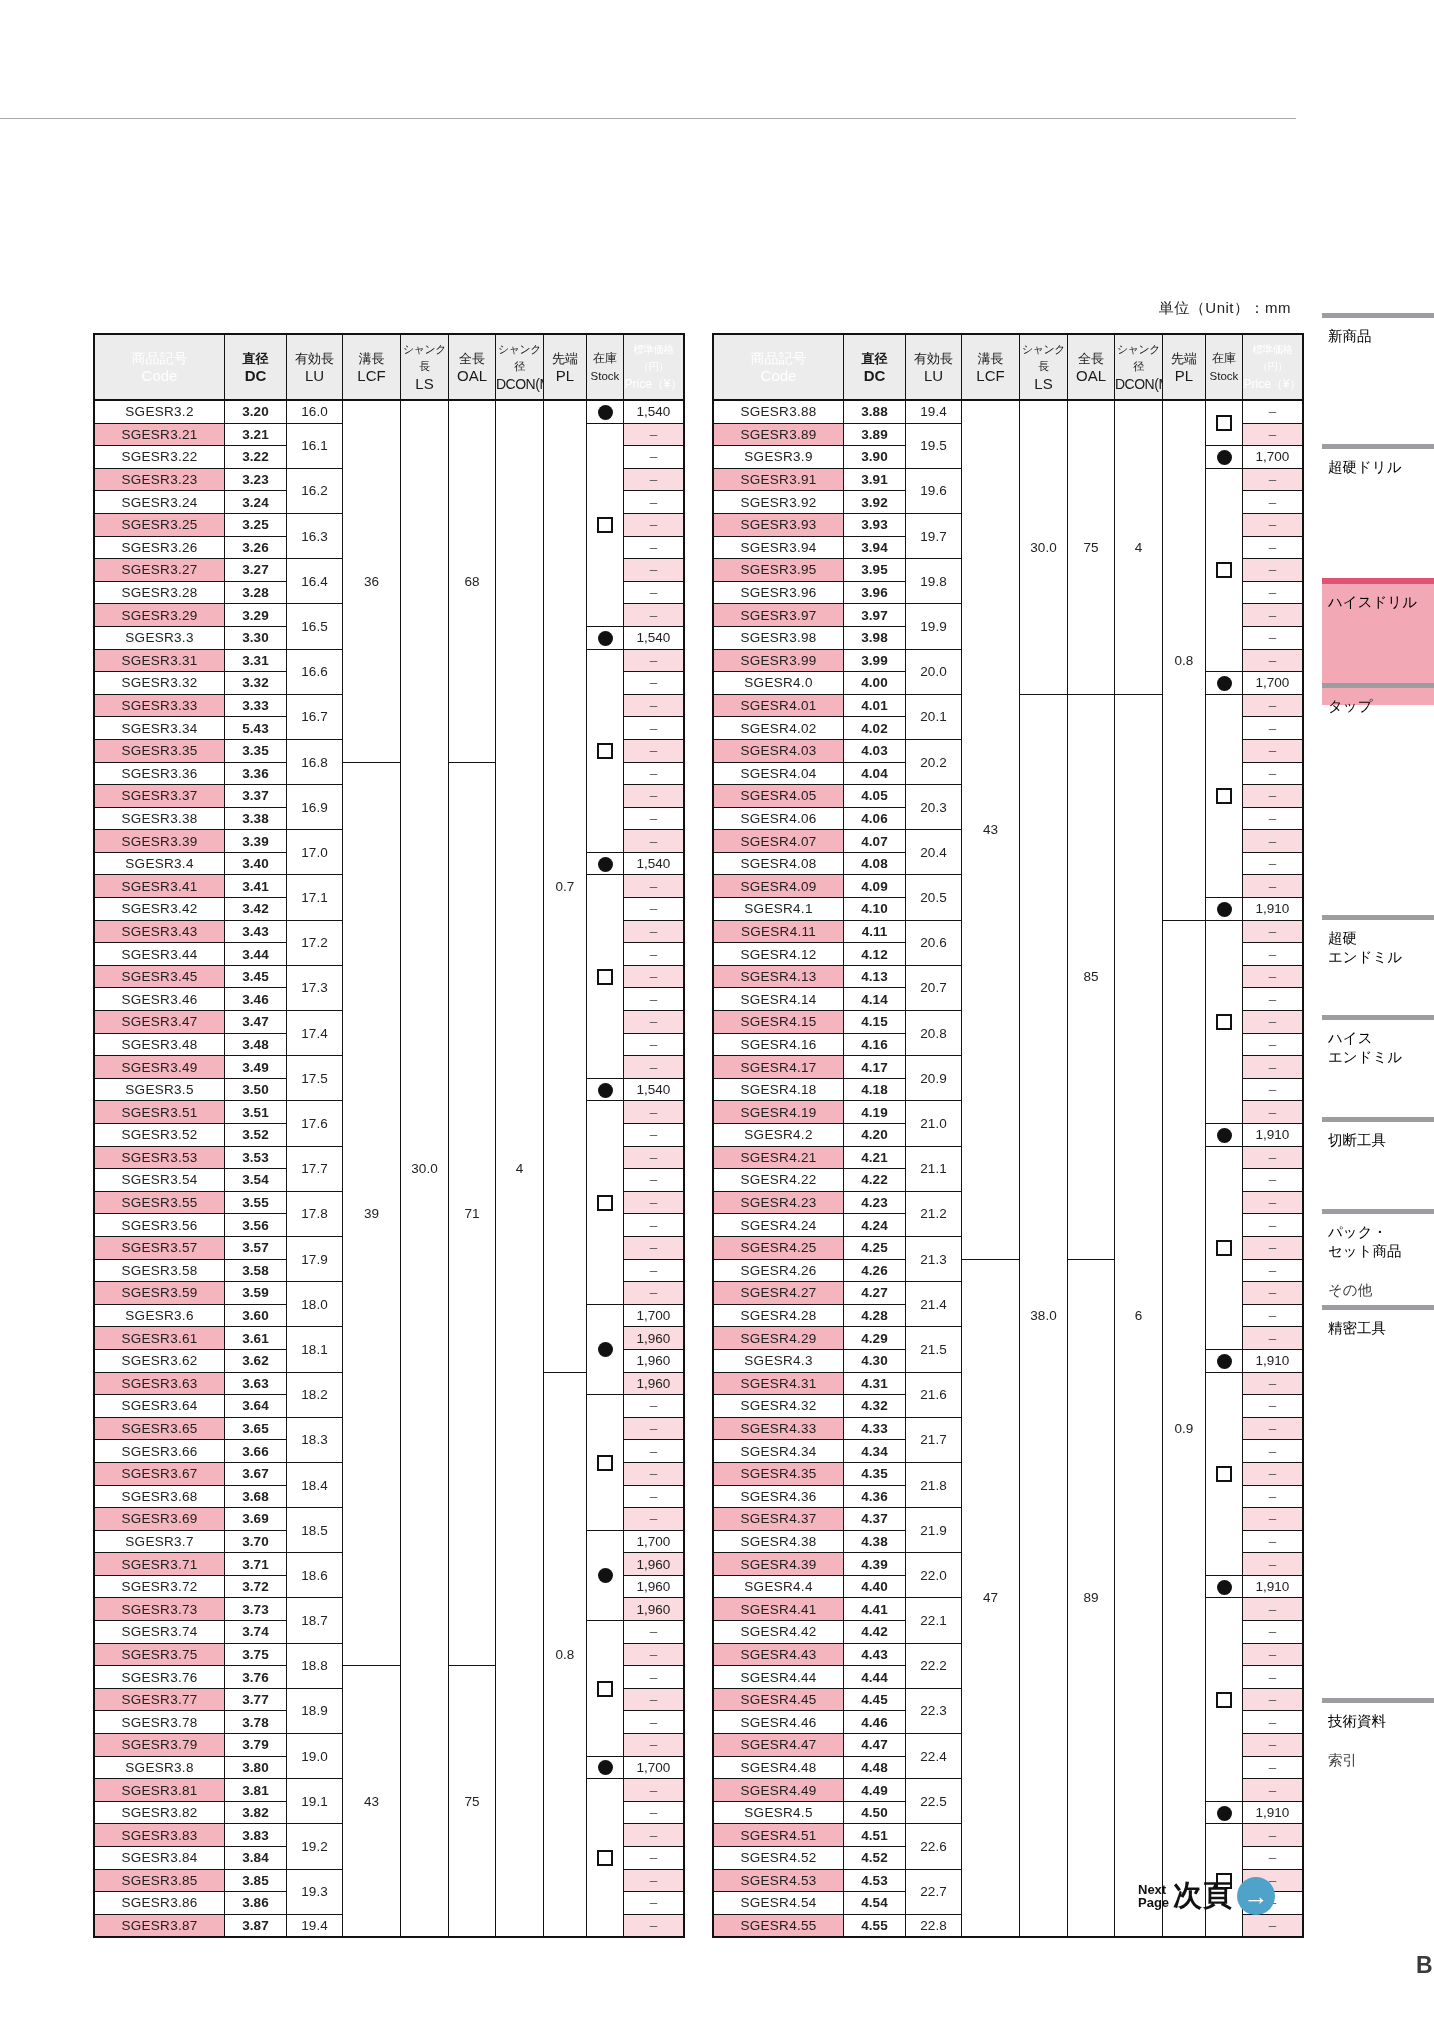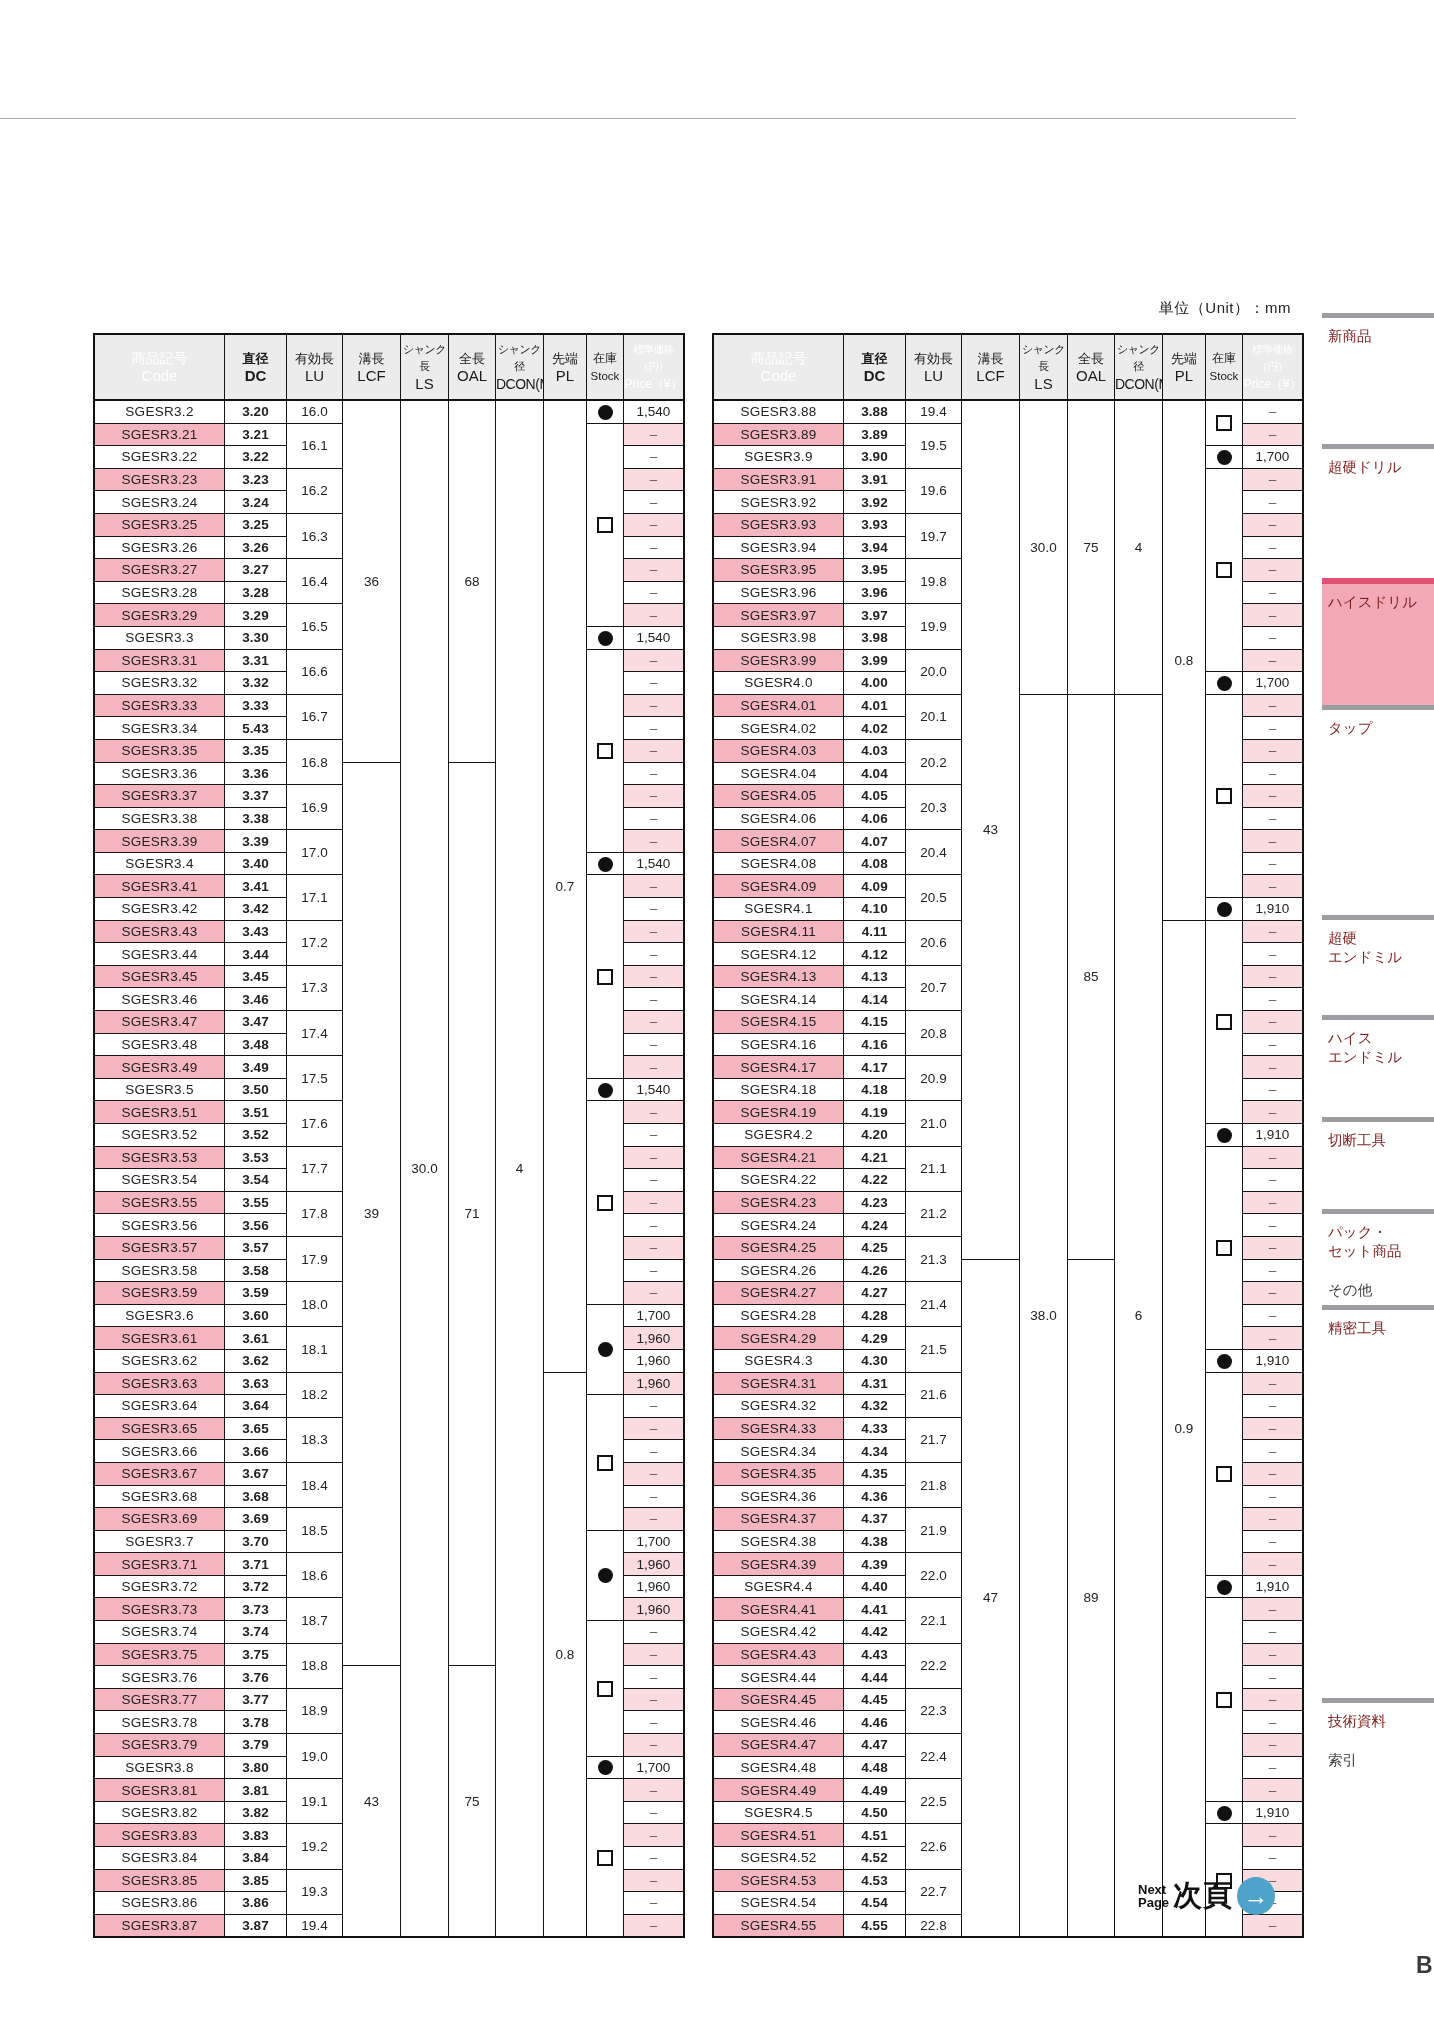--- a/index.html
+++ b/index.html
@@ -28,21 +28,21 @@
   td.price{text-align:right;padding-right:5px;font-size:13px;}
   td.price.dash{text-align:center;padding-right:0;color:#555;}
   tbody tr:nth-child(even) td.code{background:#f5b5bf;}
   tbody tr:nth-child(even) td.price{background:#fadbe0;}
   .dot{display:inline-block;width:15px;height:15px;border-radius:50%;background:#111;vertical-align:middle;}
   .sqm{display:inline-block;width:12px;height:12px;border:2px solid #111;background:#fff;vertical-align:middle;}
   .sidebar-item{position:absolute;left:1322px;width:112px;}
   .sidebar-bar{height:5px;background:#9b9da0;}
   .sidebar-item.active .sidebar-bar{height:6px;background:#e25272;}
   .sidebar-item.active{background:#f3a8b6;height:127px;}
-  .sidebar-label{margin-top:9px;padding-left:6px;font-size:14.5px;line-height:19px;color:#7f1d1d;}
+  .sidebar-label{margin-top:9px;padding-left:6px;font-size:14.5px;line-height:19px;color:#000000;}
   .sidebar-extra{margin-top:20px;padding-left:6px;font-size:14.5px;line-height:19px;color:#3c3c3c;}
   .nextpage{position:absolute;left:1138px;top:1876px;display:flex;align-items:center;gap:4px;}
   .np-en{font-size:13px;font-weight:bold;line-height:13px;color:#111;}
   .np-jp{font-size:29px;font-weight:bold;color:#111;letter-spacing:1px;}
   .np-circle{width:38px;height:38px;border-radius:50%;background:#4fa3cb;color:#fff;display:flex;
              align-items:center;justify-content:center;font-size:25px;font-weight:bold;}
   .pageno{position:absolute;left:1398px;top:1952px;width:90px;text-align:center;font-size:23px;
           color:#3a3a3a;letter-spacing:1px;font-weight:bold;}
 </style>
 </head>
@@ -966,21 +966,21 @@
       <div class="sidebar-label">
         <div>超硬ドリル</div>
       </div>
     </div>
     <div class="sidebar-item active" style="top: 578px;">
       <div class="sidebar-bar"></div>
       <div class="sidebar-label">
         <div>ハイスドリル</div>
       </div>
     </div>
-    <div class="sidebar-item" style="top: 705px;">
+    <div class="sidebar-item" style="top: 683px;">
       <div class="sidebar-bar"></div>
       <div class="sidebar-label">
         <div>タップ</div>
       </div>
     </div>
     <div class="sidebar-item" style="top: 915px;">
       <div class="sidebar-bar"></div>
       <div class="sidebar-label">
         <div>超硬</div>
         <div>エンドミル</div>

